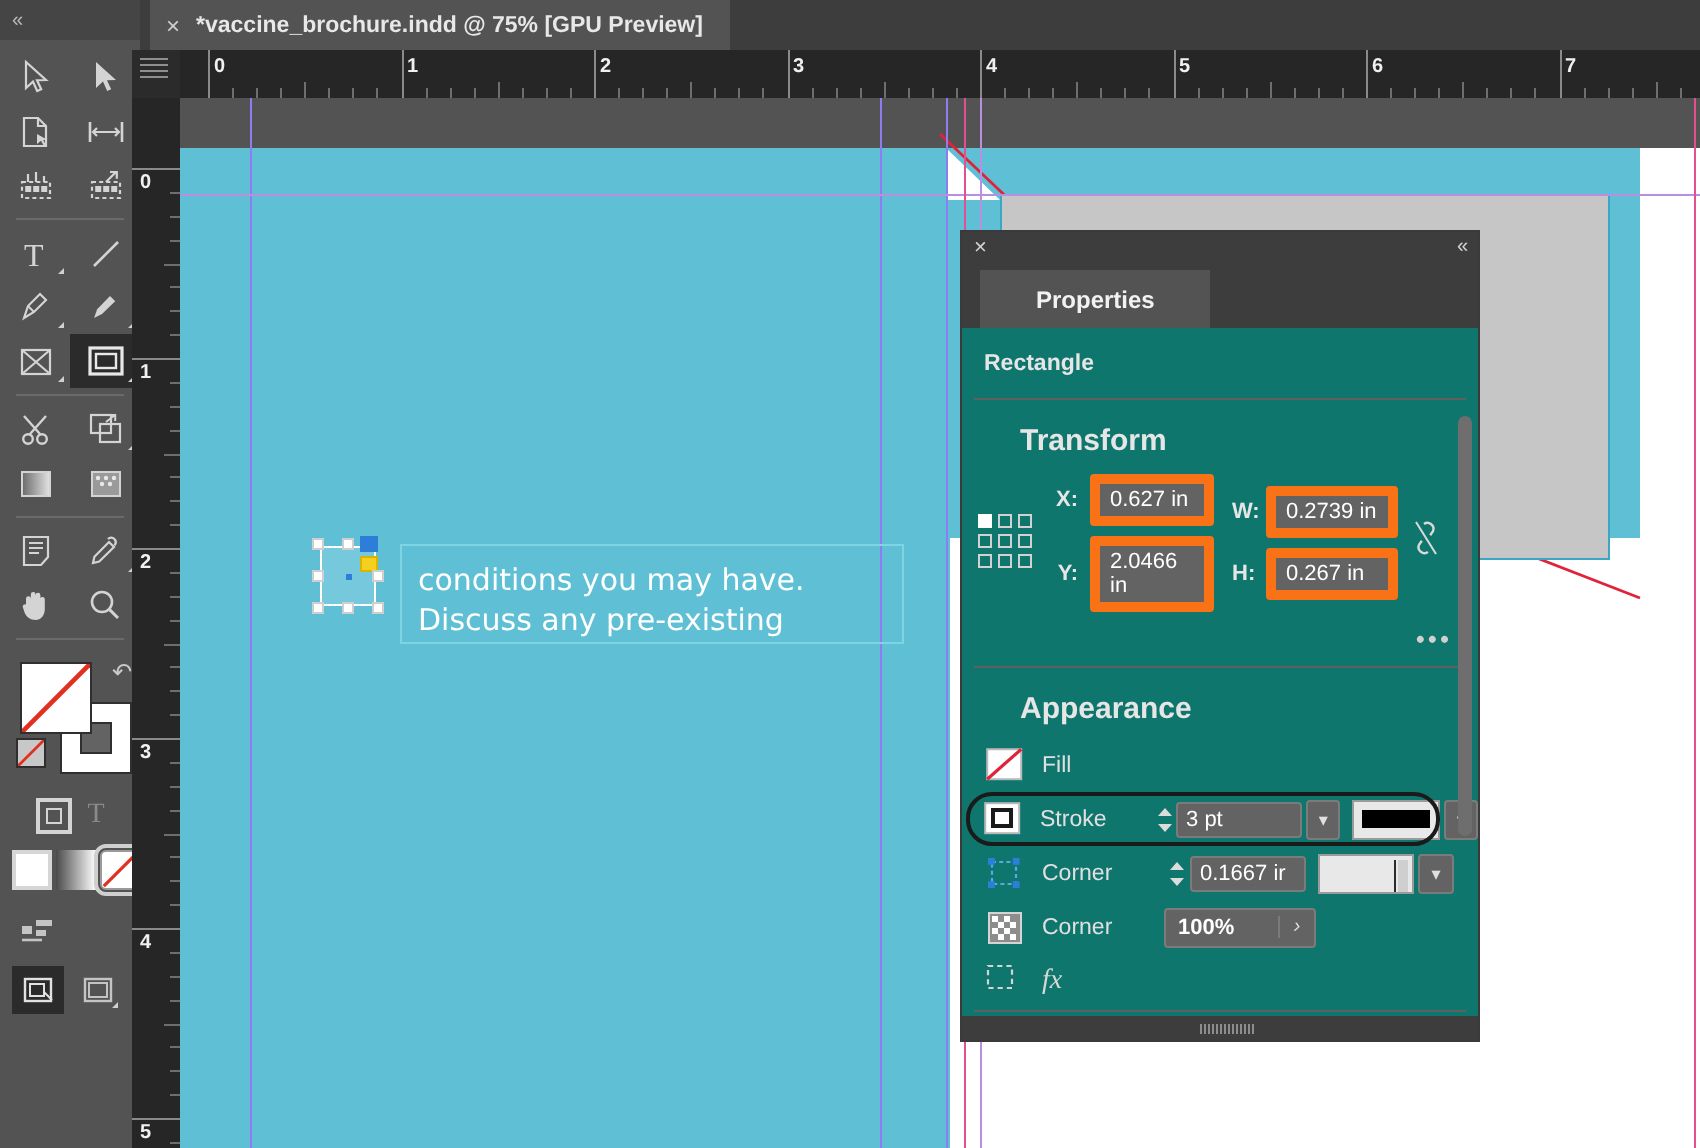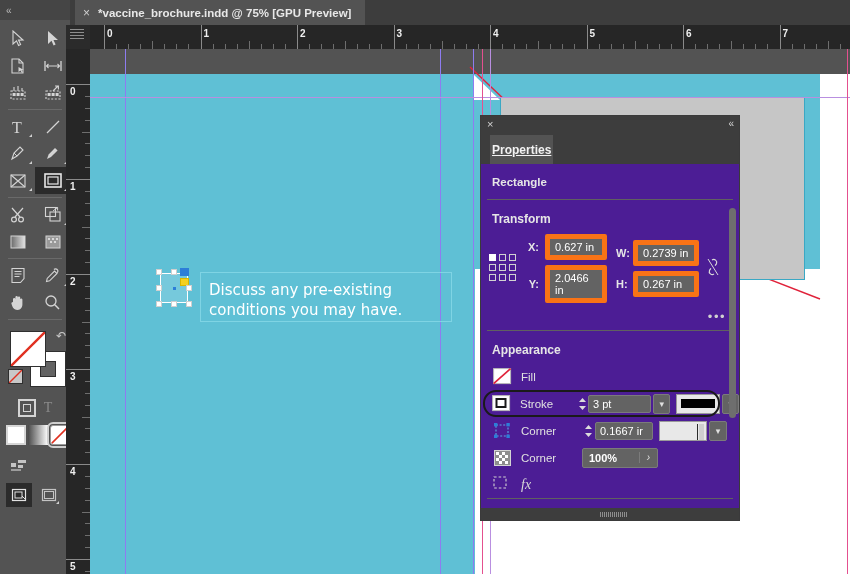--- a/index.html
+++ b/index.html
@@ -106,25 +106,25 @@
   .hdl.yellow{ background:#f5d020; border-color:#d9b500;}
 
   
   .panel{ position:absolute; left:481px; top:116px; width:258px; height:404px;
     background:#535353; box-shadow:0 0 0 1px #3a3a3a; }
   .panel-titlebar{ height:19px; background:#3d3d3d; position:relative; }
   .panel-titlebar .x{ position:absolute; left:6px; top:2px; color:#d4d4d4; font-size:11px; }
   .panel-titlebar .cc{ position:absolute; right:6px; top:2px; color:#d4d4d4; font-size:10px; letter-spacing:-1px;}
   .panel-tabs{ height:29px; background:#3d3d3d; display:flex; align-items:stretch;}
   .panel-tab{ background:#535353; color:#f2f2f2; font-size:12px; font-weight:bold;
-    display:flex; align-items:center; padding:0 2px; margin-left:9px;text-decoration:underline;}
-  .panel-body{ position:relative; height:356px; background:#4c1d95; overflow:hidden;}
+    display:flex; align-items:center; padding:0 28px; margin-left:9px;}
+  .panel-body{ position:relative; height:356px; background:#0f766e; overflow:hidden;}
   .p-sep{ height:1px; background:#606060; margin:0 6px; }
   .p-obj{ color:#e6e6e6; font-size:11.5px; font-weight:bold; padding:12px 0 11px 11px;}
-  .p-head{ color:#e6e6e6; font-size:12px; font-weight:bold; padding:12px 0 6px 11px;}
+  .p-head{ color:#e6e6e6; font-size:15px; font-weight:bold; padding:12px 0 6px 29px;}
 
   .tform{ display:flex; align-items:center; padding:2px 0 0 8px; }
   .proxy{ width:30px; height:30px; position:relative; margin-right:9px;}
   .pcell{ position:absolute; width:7px; height:7px; border:1px solid #d2d2d2;}
   .pcell.on{ background:#ffffff; border-color:#ffffff;}
   .fieldcol{ display:flex; flex-direction:column; gap:5px; }
   .frow{ display:flex; align-items:center; gap:6px; }
   .flab{ color:#e6e6e6; font-size:11px; font-weight:bold; width:11px; text-align:right;}
   .fld{ background:#636363; border:5px solid #f97316; border-radius:2px;
     color:#ffffff; font-size:11px; padding:2px 5px; }
@@ -553,22 +553,22 @@
 
     <div class="guide-v" style="left:35px; top:0; height:525px;"></div>
     <div class="guide-v" style="left:350px; top:0; height:525px;"></div>
     <div class="guide-v" style="left:383px; top:0; height:525px;"></div>
     <div class="guide-h" style="left:0; top:48px; width:760px;"></div>
     <div class="bleed-v" style="left:392px; top:0; height:525px;"></div>
     <div class="bleed-v" style="left:757px; top:0; height:525px;"></div>
     <div class="guide-v" style="left:400px; top:0; height:525px; background:#b98fe0;"></div>
 
     <div class="txt-frame" style="left:110px; top:223px; width:252px; height:50px;">
+      <div>conditions you may have.</div>
       <div>Discuss any pre-existing</div>
-      <div>conditions you may have.</div>
     </div>
 
     <div class="sel-rect" style="left:66px; top:220px; width:36px; height:38px;">
       <div class="body">
         <div class="ctr"></div>
       </div>
       <i class="hdl" style="left:0;top:0;"></i>
       <i class="hdl" style="left:15px;top:0;"></i>
       <i class="hdl blue" style="left:24px;top:-1px;width:9px;height:8px;"></i>
       <i class="hdl yellow" style="left:24px;top:9px;width:9px;height:8px;"></i>

